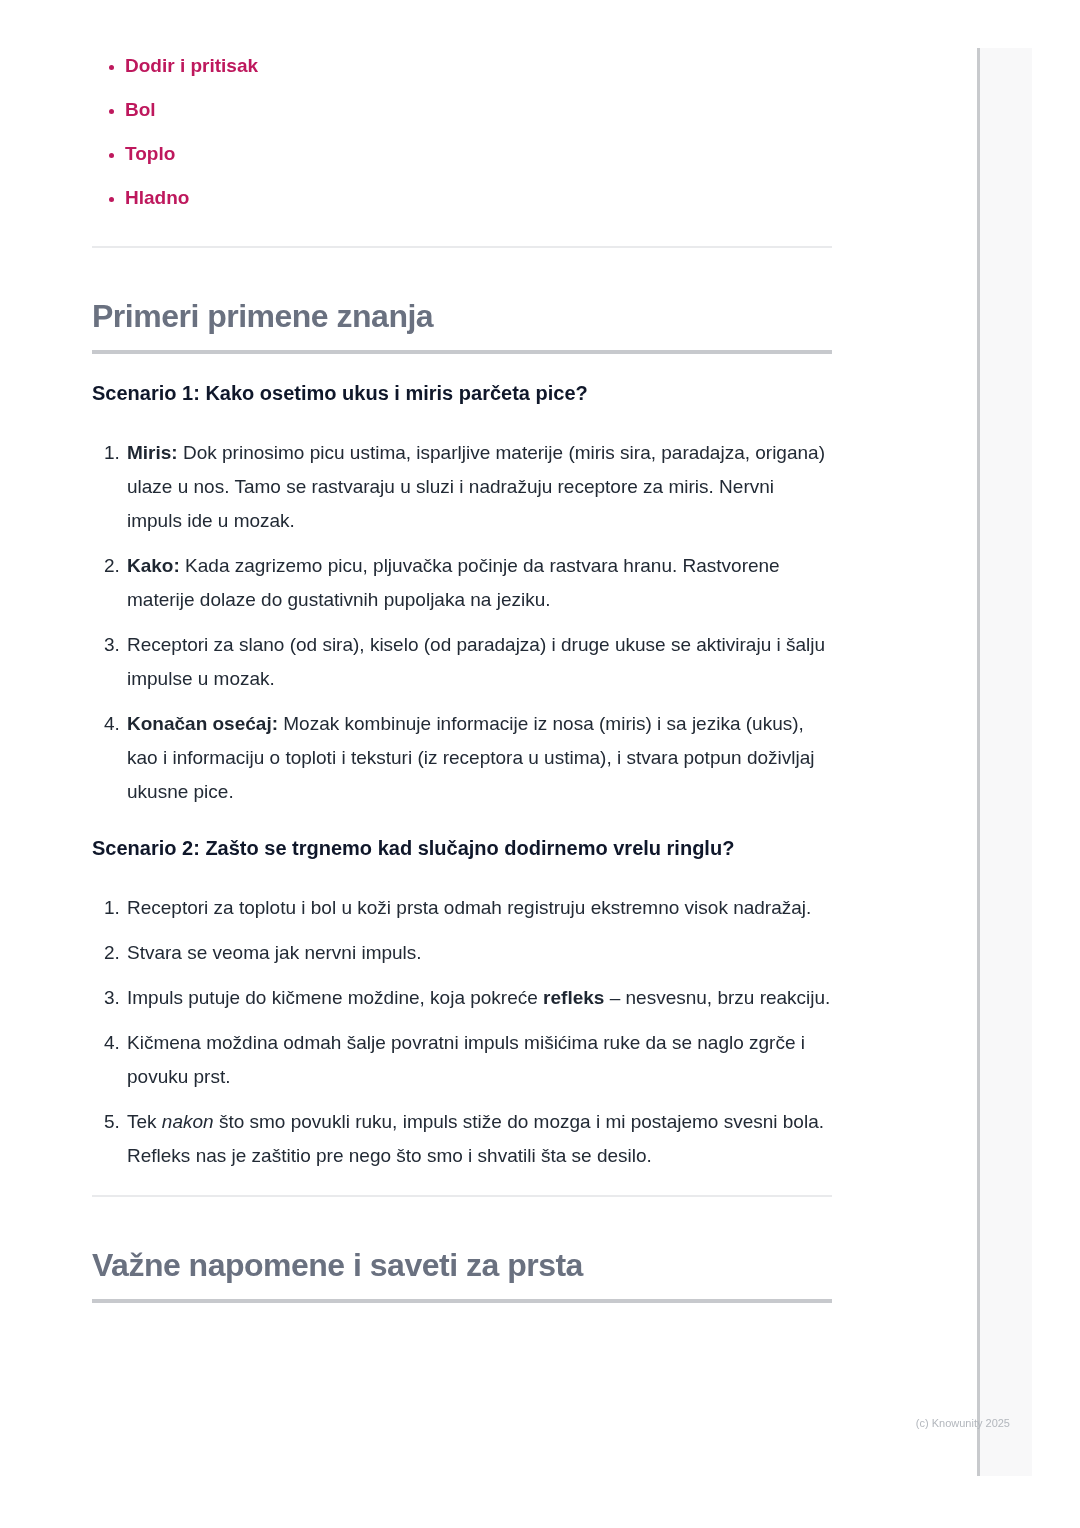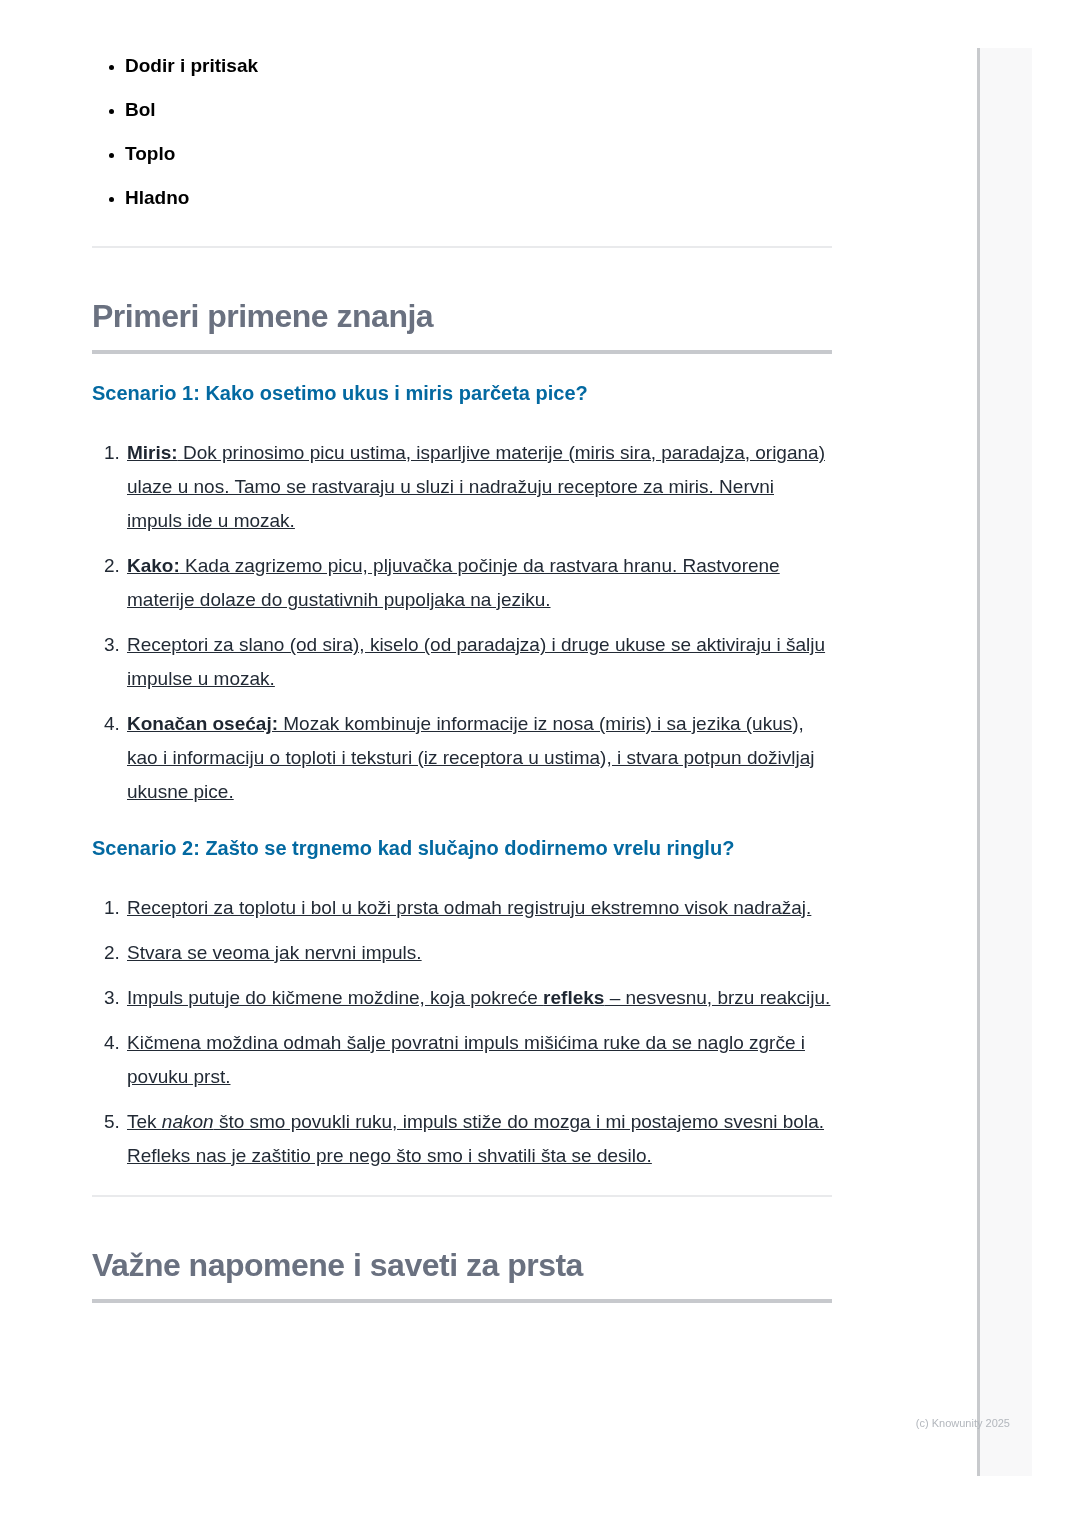--- a/index.html
+++ b/index.html
@@ -21,21 +21,21 @@
   
   ul.topic-list {
     margin: 54px 0 0 0;
     padding: 0 0 0 33px;
     list-style: disc;
   }
   ul.topic-list li {
     font-size: 19px;
     line-height: 24px;
     font-weight: 700;
-    color: #000000;
+    color: #be185d;
     margin-bottom: 20px;
   }
   ul.topic-list li::marker { font-size: 15px; }
   p.intro {
     margin: 33px 0 0 0;
     font-size: 19px;
     line-height: 38px;
     text-align: justify;
     color: #222a35;
   }
@@ -54,27 +54,26 @@
     line-height: 48px;
     font-weight: 700;
     letter-spacing: -0.5px;
     color: #6a7180;
   }
   h2.scenario-heading {
     margin: 26px 0 0 0;
     font-size: 20px;
     line-height: 26px;
     font-weight: 700;
-    color: #0369a1;
+    color: #0f172a;
   }
   ol.steps {
     margin: 30px 0 0 0;
     padding: 0 0 0 33px;
     list-style: decimal;
-    text-decoration: underline;
   }
   ol.steps li {
     font-size: 19px;
     line-height: 34px;
     color: #222a35;
     margin-bottom: 11px;
     padding-left: 2px;
   }
   .b { font-weight: 700; color: #1e2631; }
   .i { font-style: italic; }

